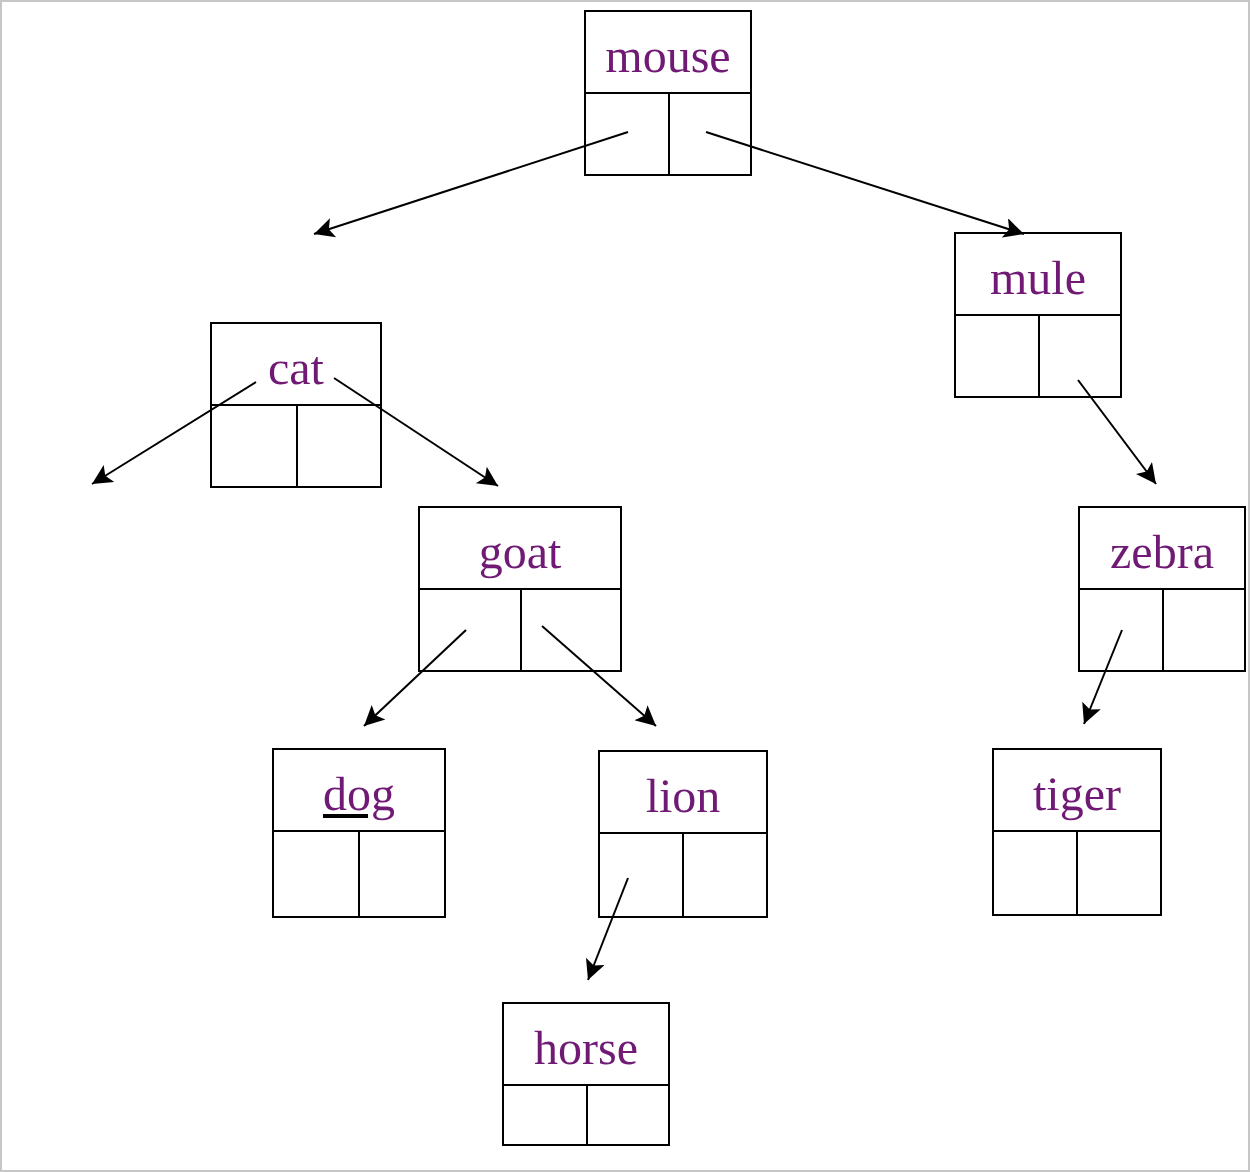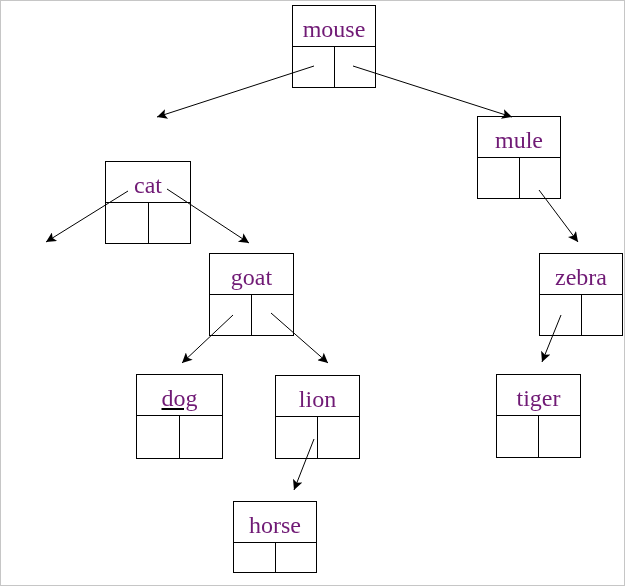--- a/index.html
+++ b/index.html
@@ -48,26 +48,26 @@
     box-sizing: border-box;
   }
   .cell.left {
     border-right: 1px solid #000000;
   }
   
   .node-mouse { left: 291px; top: 4px;   }
   .node-cat   { left: 104px; top: 128px; width: 86px; margin-top: 32px; }
   .node-mule  { left: 476px; top: 115px; text-align: right; }
   .node-ant   { left: 2px;   top: 252px; }
-  .node-goat  { left: 208px; top: 252px; width: 85px; }
+  .node-goat  { left: 208px; top: 252px; width: 102px; }
   .node-zebra { left: 538px; top: 252px; }
   .node-dog   { left: 135px; top: 373px; width: 87px; height: 85px; text-decoration: underline; }
-  .node-lion  { left: 274px; top: 374px; width: 85px; height: 84px; }
+  .node-lion  { left: 298px; top: 374px; width: 85px; height: 84px; }
   .node-tiger { left: 495px; top: 373px; width: 85px; height: 84px; }
-  .node-horse { left: 232px; top: 500px; height: 72px; }
+  .node-horse { left: 250px; top: 500px; height: 72px; }
   .edges-overlay {
     position: absolute;
     left: 0;
     top: 0;
     width: 625px;
     height: 586px;
     pointer-events: none;
   }
 </style>
 </head>

